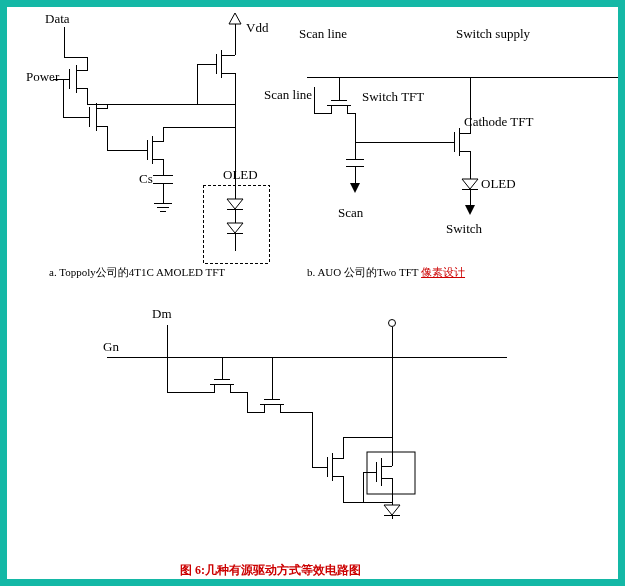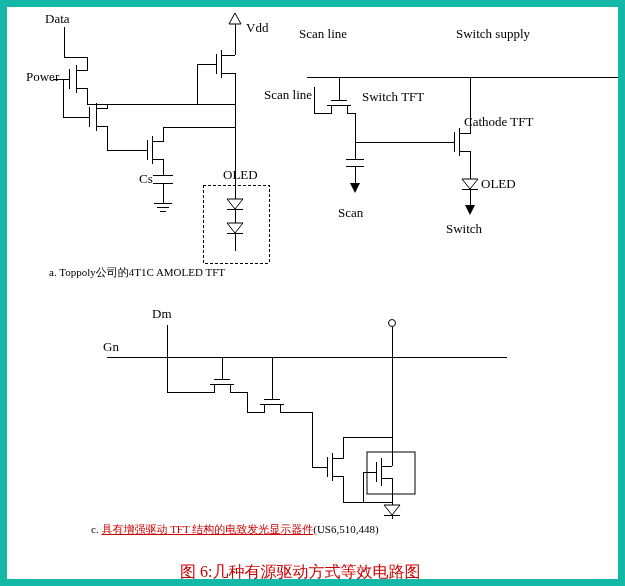--- a/index.html
+++ b/index.html
@@ -19,21 +19,21 @@
   .sym  { fill:none; stroke:var(--line); stroke-width:1; }
   .fillsym { fill:var(--line); stroke:none; }
   .dashed { fill:none; stroke:var(--line); stroke-width:1; stroke-dasharray:3 2; shape-rendering:crispEdges; }
   .lbl {
     position:absolute; font-size:13px; line-height:1.1;
     white-space:nowrap; color:#000;
   }
   .caption { position:absolute; font-size:11px; line-height:1.2; white-space:nowrap; color:#000; }
   .red-link { color:var(--red); text-decoration:underline; }
   .fig-title {
-    position:absolute; font-size:16px; font-weight:normal;
+    position:absolute; font-size:12px; font-weight:bold;
     color:var(--red); white-space:nowrap;
   }
 </style>
 </head>
 <body>
 
 <div class="canvas">
 
   <svg class="linework" viewBox="0 0 625 586">
 
@@ -111,22 +111,22 @@
   <div class="caption" style="left:42px;top:259px">a. Toppoly公司的4T1C AMOLED TFT</div>
 
   <div class="lbl" style="left:292px;top:20px">Scan line</div>
   <div class="lbl" style="left:449px;top:20px">Switch supply</div>
   <div class="lbl" style="left:257px;top:81px">Scan line</div>
   <div class="lbl" style="left:355px;top:83px">Switch TFT</div>
   <div class="lbl" style="left:457px;top:108px">Cathode TFT</div>
   <div class="lbl" style="left:331px;top:199px">Scan</div>
   <div class="lbl" style="left:474px;top:170px">OLED</div>
   <div class="lbl" style="left:439px;top:215px">Switch</div>
+  <div class="caption" style="left:300px;top:259px">
+    <span>b. AUO 公司的Two TFT </span><span class="red-link">像素设计</span>
+  </div>
 
   <div class="lbl" style="left:145px;top:300px">Dm</div>
   <div class="lbl" style="left:96px;top:333px">Gn</div>
-  <div class="caption" style="left:84px;top:516px">
-    <span>c. </span><span class="red-link">具有增强驱动 TFT 结构的电致发光显示器件</span><span>(US6,510,448)</span>
-  </div>
 
   <div class="fig-title" style="left:173px;top:555px">图 6:几种有源驱动方式等效电路图</div>
 
 </div>
 
 </body></html>

